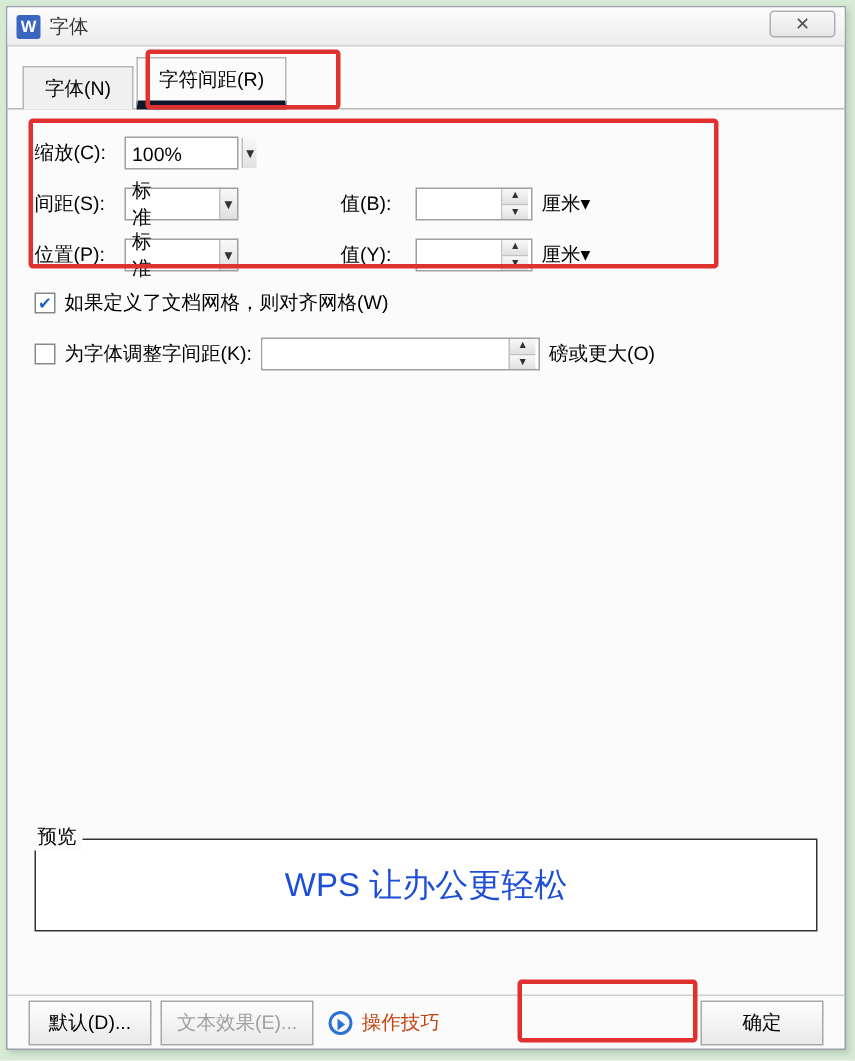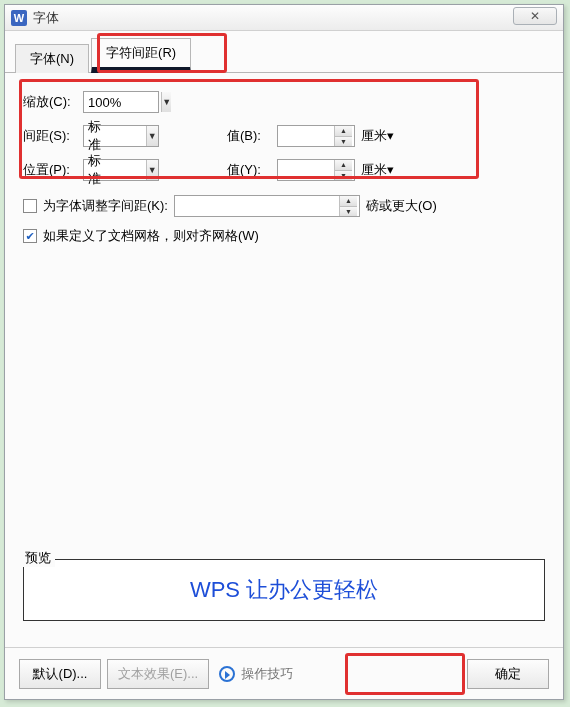--- a/index.html
+++ b/index.html
@@ -159,39 +159,39 @@
     display: flex;
     align-items: center;
     justify-content: center;
     font-size: 22px;
     color: #1d4ed8;
     background:#fff;
   }
   .footer {
     position: absolute;
     left: 0; right: 0; bottom: 0;
-    height: 52px;
+    height: 36px;
     border-top: 1px solid #d0d0d0;
     display: flex;
     align-items: center;
     padding: 0 14px;
     gap: 6px;
   }
   .btn {
     height: 30px;
     min-width: 82px;
     border: 1px solid #a8a8a8;
     background: linear-gradient(#fdfdfd,#e9e9e9);
     display: flex; align-items:center; justify-content:center;
     padding: 0 10px;
     cursor: pointer;
   }
   .btn.disabled { color: #a0a0a0; }
   .help-link {
-    display: flex; align-items: center; color: #737373;
+    display: flex; align-items: center; color: #c2410c;
     margin-left: 4px;
     gap: 6px;
   }
   .help-icon {
     width: 16px; height: 16px; border-radius: 50%;
     border: 2px solid #2b72d4;
     position: relative;
   }
   .help-icon::after {
     content: "";
@@ -261,40 +261,40 @@
       </div>
       <span class="val-lbl">值(Y):</span>
       <div class="spin-input">
         <input value="" style="">
         <div class="spin-btns">
           <div>▲</div>
           <div>▼</div>
         </div>
       </div>
       <span class="unit">厘米▾</span>
+    </div>
+
+    <div class="chk-row">
+      <div class="chk checked"></div>
+      <span>如果定义了文档网格，则对齐网格(W)</span>
     </div>
 
     <div class="chk-row" style="margin-top:4px;">
       <div class="chk"></div>
       <span>为字体调整字间距(K):</span>
       <div class="spin-input" style="width:186px; margin-left:6px;">
         <input style="width: 164px;" value="">
         <div class="spin-btns">
           <div>▲</div>
           <div>▼</div>
         </div>
       </div>
       <span class="unit">磅或更大(O)</span>
     </div>
 
-    <div class="chk-row">
-      <div class="chk checked"></div>
-      <span>如果定义了文档网格，则对齐网格(W)</span>
-    </div>
-
   </div>
 
   <div class="preview-section">
     <span class="preview-label">预览</span>
     <div class="preview-box">
       <span>WPS 让办公更轻松</span>
     </div>
   </div>
 
   <div class="footer">

